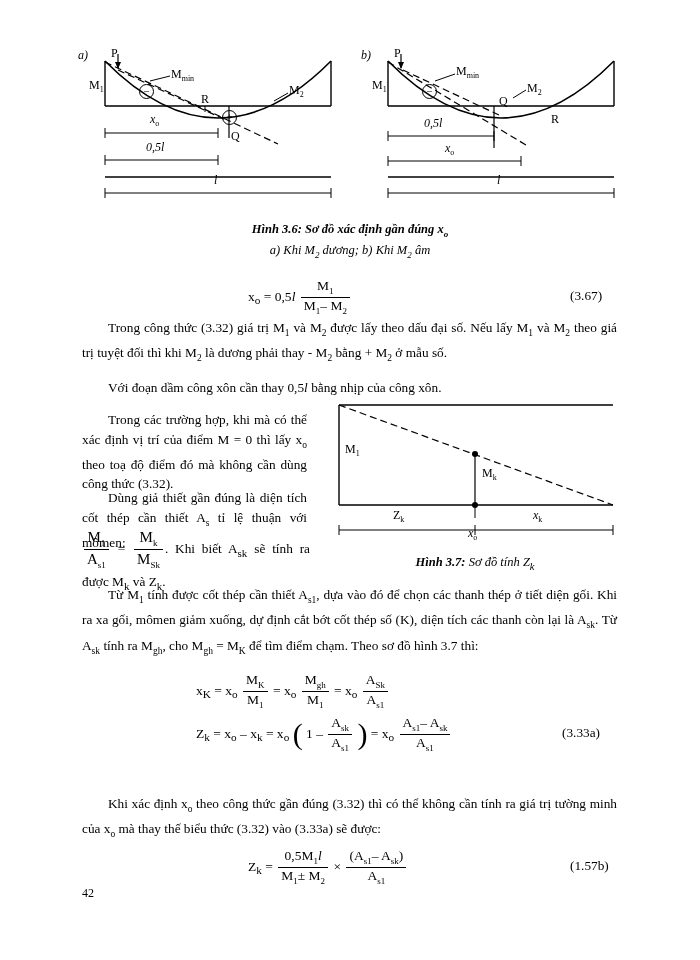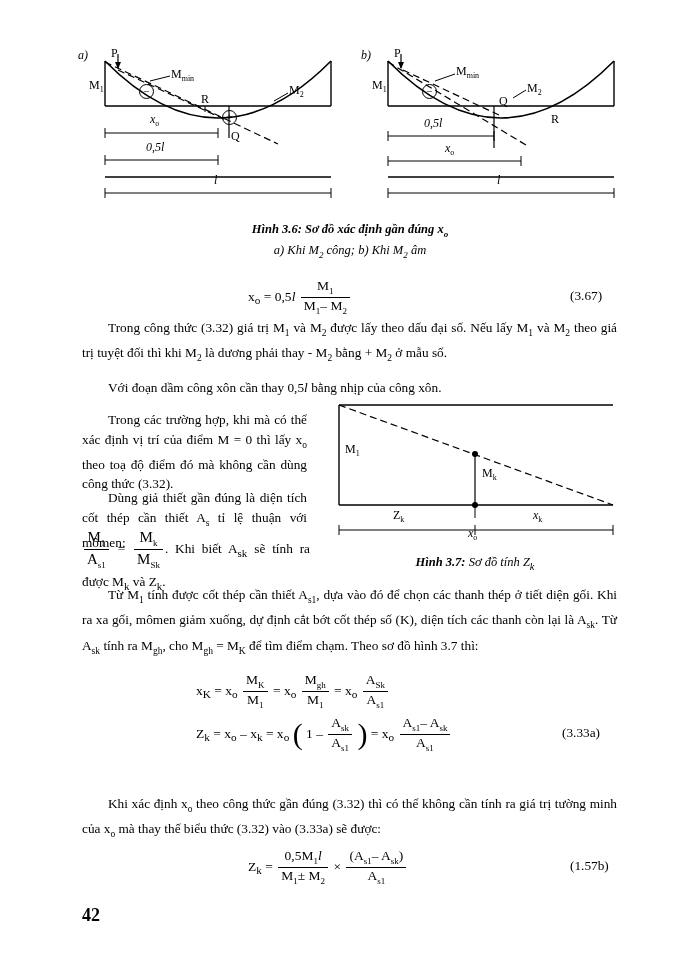--- a/index.html
+++ b/index.html
@@ -51,21 +51,21 @@
   .eq { position:absolute; font-size:13.5px; }
   .eqno { position:absolute; font-size:13.3px; }
 
   
   .frac { display:inline-block; vertical-align:middle; text-align:center; margin:0 2px; }
   .frac .num { display:block; padding:0 3px; border-bottom:1px solid #000; line-height:1.25; }
   .frac .den { display:block; padding:0 3px; line-height:1.25; }
   .frac sub { font-size:9px; }
   .big { font-size:15px; }
 
-  .pagenum { position:absolute; left:82px; top:905px; font-size:18px;font-weight:bold; }
+  .pagenum { position:absolute; left:82px; top:886px; font-size:12px; }
 </style>
 </head>
 <body>
 
 <div class="page">
 
   <div class="fig36">
 
     <div class="panel a">
       <div class="plabel" style="left:0px; top:0px;">a)</div>
@@ -163,21 +163,21 @@
       <div class="mark mark-i" style="left:63px; top:68px;">0,5l</div>
       <div class="mark" style="left:84px; top:93px;"><span class="mark-i">x</span><sub>o</sub></div>
       <div class="mark mark-i" style="left:136px; top:125px;">l</div>
     </div>
   </div>
 
   <div class="cap" style="top:222px;font-weight:bold;">
     <b>Hình 3.6:</b><i> Sơ đồ xác định gần đúng x</i><i><sub>o</sub></i>
   </div>
   <div class="cap" style="top:243px;">
-    <i>a) Khi M</i><i><sub>2</sub></i><i> công; b) Khi M</i><i><sub>2</sub></i><i> âm</i>
+    <i>a) Khi M</i><i><sub>2</sub></i><i> dương; b) Khi M</i><i><sub>2</sub></i><i> âm</i>
   </div>
 
   <div class="eq" style="left:248px; top:278px;">
     <span>x</span><sub>o</sub>
     <span>= 0,5</span><i>l</i>
     <span class="frac">
       <span class="num"><span>M</span><sub>1</sub></span>
       <span class="den"><span>M</span><sub>1</sub><span>– M</span><sub>2</sub></span>
     </span>
   </div>

